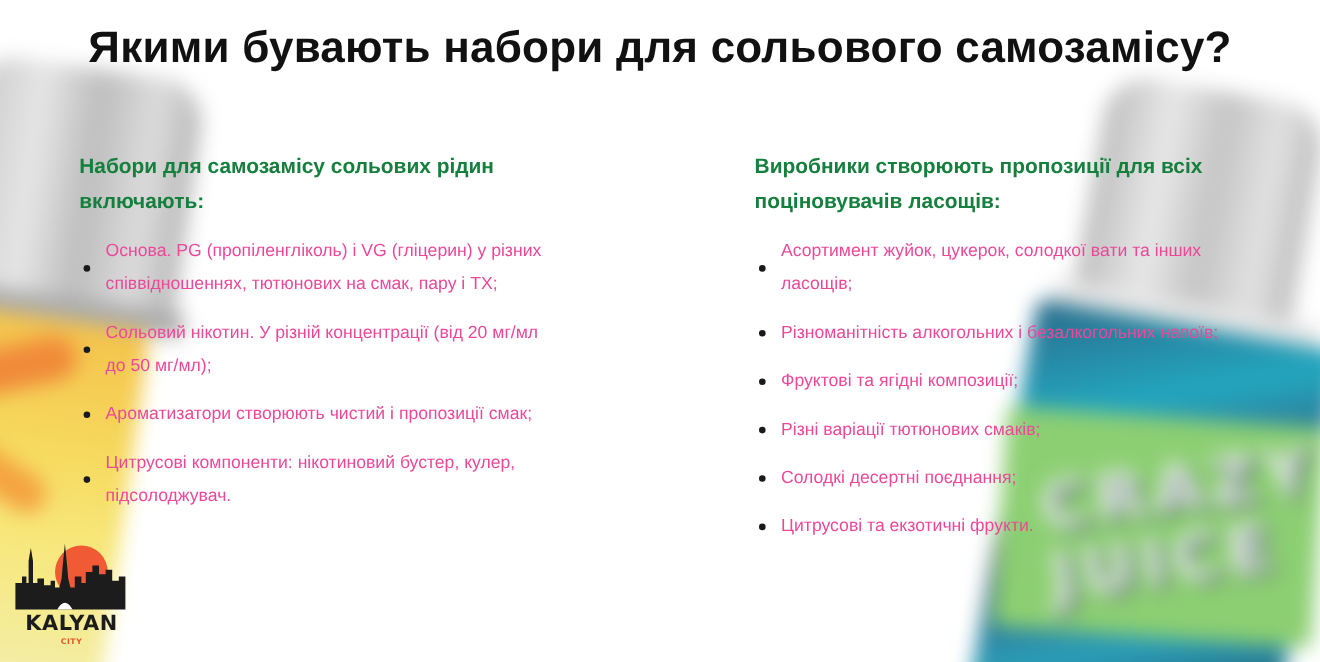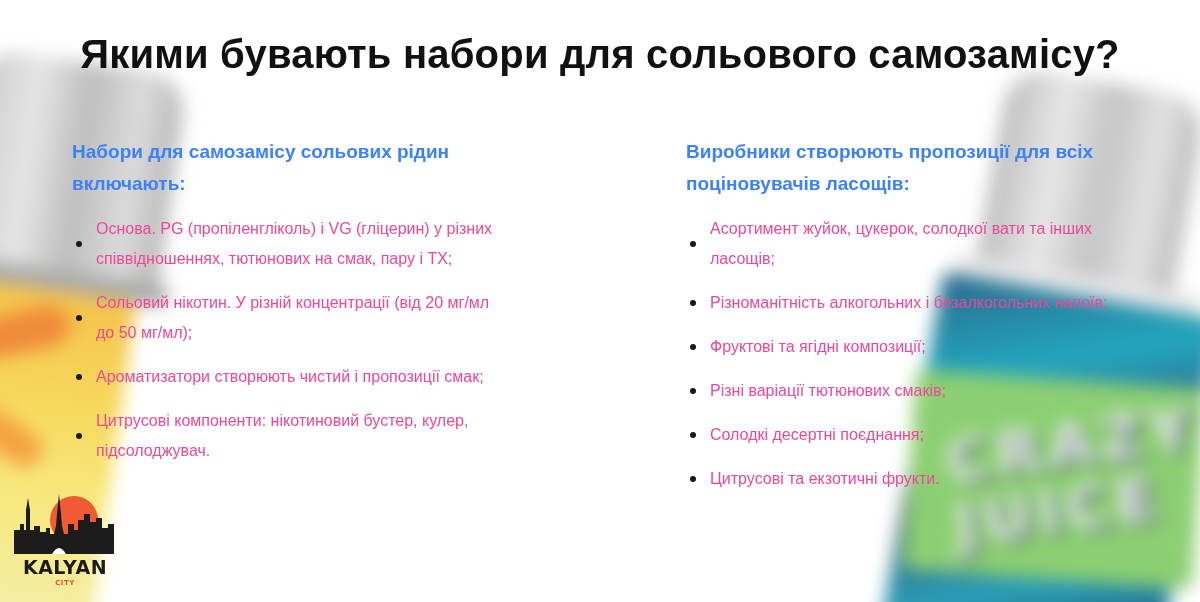--- a/index.html
+++ b/index.html
@@ -49,32 +49,32 @@
       background: #8ccf72; border-radius: 6px; transform: rotate(-6deg);
     }
     .bottle-right .brand {
       position: absolute; left: 70px; top: 330px; width: 250px;
       font: bold 60px "DejaVu Sans", sans-serif; color: #e8ecec; letter-spacing: 6px;
       transform: rotate(-18deg); text-shadow: 4px 4px 0 #3b4b5a; line-height: 64px;
     }
 
     
     .title {
-      position: absolute; left: 0; top: 32px; width: 1200px; text-align: center;
+      position: absolute; left: 0; top: 21px; width: 1200px; text-align: center;
       font: bold 40px "Liberation Sans", "DejaVu Sans", sans-serif;
       color: #111111; letter-spacing: 0.2px;
     }
 
     .column { position: absolute; top: 136px; }
     .col-left { left: 72px; width: 470px; }
     .col-right { left: 686px; width: 480px; }
 
     .col-heading {
       font: bold 19px "Liberation Sans", "DejaVu Sans", sans-serif;
-      color: #3b82f6; line-height: 32px; margin-bottom: 14px;
+      color: #15803d; line-height: 32px; margin-bottom: 14px;
     }
     .bullet-list { list-style: none; }
     .bullet-item {
       position: relative; padding-left: 24px;
       font: 16px "Liberation Sans", "DejaVu Sans", sans-serif;
       color: #ec4899; line-height: 30px; margin-bottom: 14px;
     }
     .bullet-dot {
       position: absolute; left: 4px; top: 50%; width: 6px; height: 6px;
       margin-top: -3px; background: #1a1a1a; border-radius: 50%;

